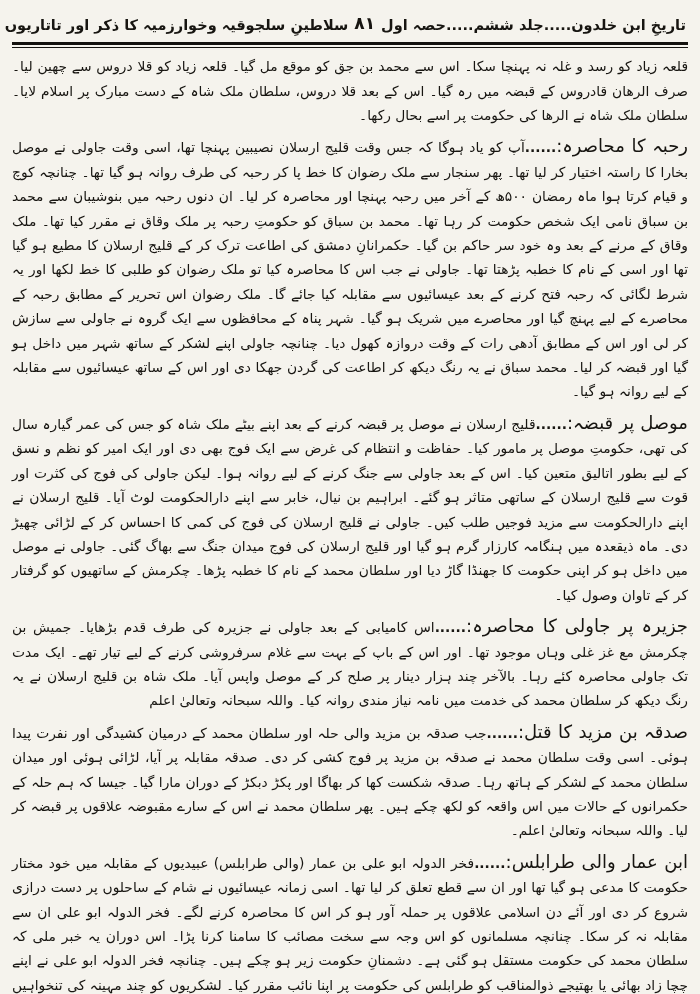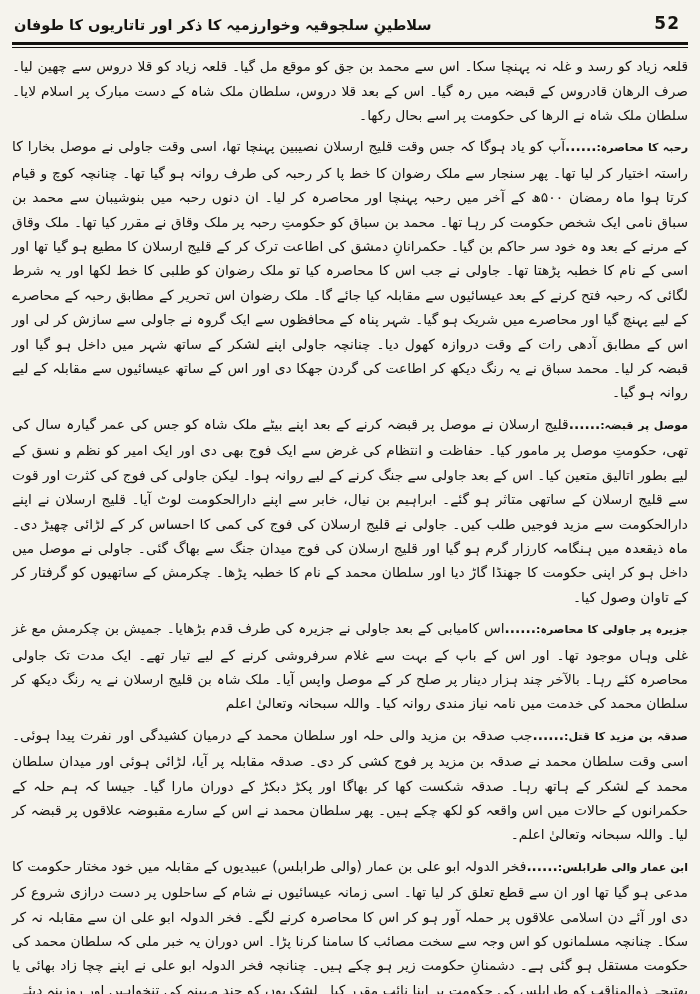--- a/index.html
+++ b/index.html
@@ -46,36 +46,37 @@
     font-size: 13.8px;
     line-height: 24.4px;
     text-align: justify;
     text-justify: inter-word;
   }
   .body p {
     margin: 0 0 7px 0;
   }
   .body p.first { margin-top: 3px; }
   .ph {
-    font-weight: 700;
-    font-size: 11px;
+    font-weight: 400;
+    font-size: 18px;
     letter-spacing: 0.2px;
   }
   .ph-dots {
     font-weight: 700;
     letter-spacing: 1px;
   }
 </style>
 </head>
 <body>
 
 <div class="page">
 
   <div class="header">
-    <span class="page-no">52</span>
+    <span>تاریخِ ابن خلدون.....جلد ششم.....حصہ اول</span>
+    <span class="page-no">۸۱</span>
     <span>سلاطینِ سلجوقیہ وخوارزمیہ کا ذکر اور تاتاریوں کا طوفان</span>
   </div>
 
   <div class="rule"></div>
 
   <div class="body">
 
     <p class="first"><span>قلعہ زیاد کو رسد و غلہ نہ پہنچا سکا۔ اس سے محمد بن جق کو موقع مل گیا۔ قلعہ زیاد کو قلا دروس سے چھین لیا۔ صرف الرھان قادروس کے قبضہ میں رہ گیا۔ اس کے بعد قلا دروس، سلطان ملک شاہ کے دست مبارک پر اسلام لایا۔ سلطان ملک شاہ نے الرھا کی حکومت پر اسے بحال رکھا۔</span></p>
 
     <p><span class="ph">رحبہ کا محاصرہ:</span><span class="ph-dots">......</span><span>آپ کو یاد ہوگا کہ جس وقت قلیج ارسلان نصیبین پہنچا تھا، اسی وقت جاولی نے موصل بخارا کا راستہ اختیار کر لیا تھا۔ پھر سنجار سے ملک رضوان کا خط پا کر رحبہ کی طرف روانہ ہو گیا تھا۔ چنانچہ کوچ و قیام کرتا ہوا ماہ رمضان ۵۰۰ھ کے آخر میں رحبہ پہنچا اور محاصرہ کر لیا۔ ان دنوں رحبہ میں بنوشیبان سے محمد بن سباق نامی ایک شخص حکومت کر رہا تھا۔ محمد بن سباق کو حکومتِ رحبہ پر ملک وقاق نے مقرر کیا تھا۔ ملک وقاق کے مرنے کے بعد وہ خود سر حاکم بن گیا۔ حکمرانانِ دمشق کی اطاعت ترک کر کے قلیج ارسلان کا مطیع ہو گیا تھا اور اسی کے نام کا خطبہ پڑھتا تھا۔ جاولی نے جب اس کا محاصرہ کیا تو ملک رضوان کو طلبی کا خط لکھا اور یہ شرط لگائی کہ رحبہ فتح کرنے کے بعد عیسائیوں سے مقابلہ کیا جائے گا۔ ملک رضوان اس تحریر کے مطابق رحبہ کے محاصرے کے لیے پہنچ گیا اور محاصرے میں شریک ہو گیا۔ شہر پناہ کے محافظوں سے ایک گروہ نے جاولی سے سازش کر لی اور اس کے مطابق آدھی رات کے وقت دروازہ کھول دیا۔ چنانچہ جاولی اپنے لشکر کے ساتھ شہر میں داخل ہو گیا اور قبضہ کر لیا۔ محمد سباق نے یہ رنگ دیکھ کر اطاعت کی گردن جھکا دی اور اس کے ساتھ عیسائیوں سے مقابلہ کے لیے روانہ ہو گیا۔</span></p>

